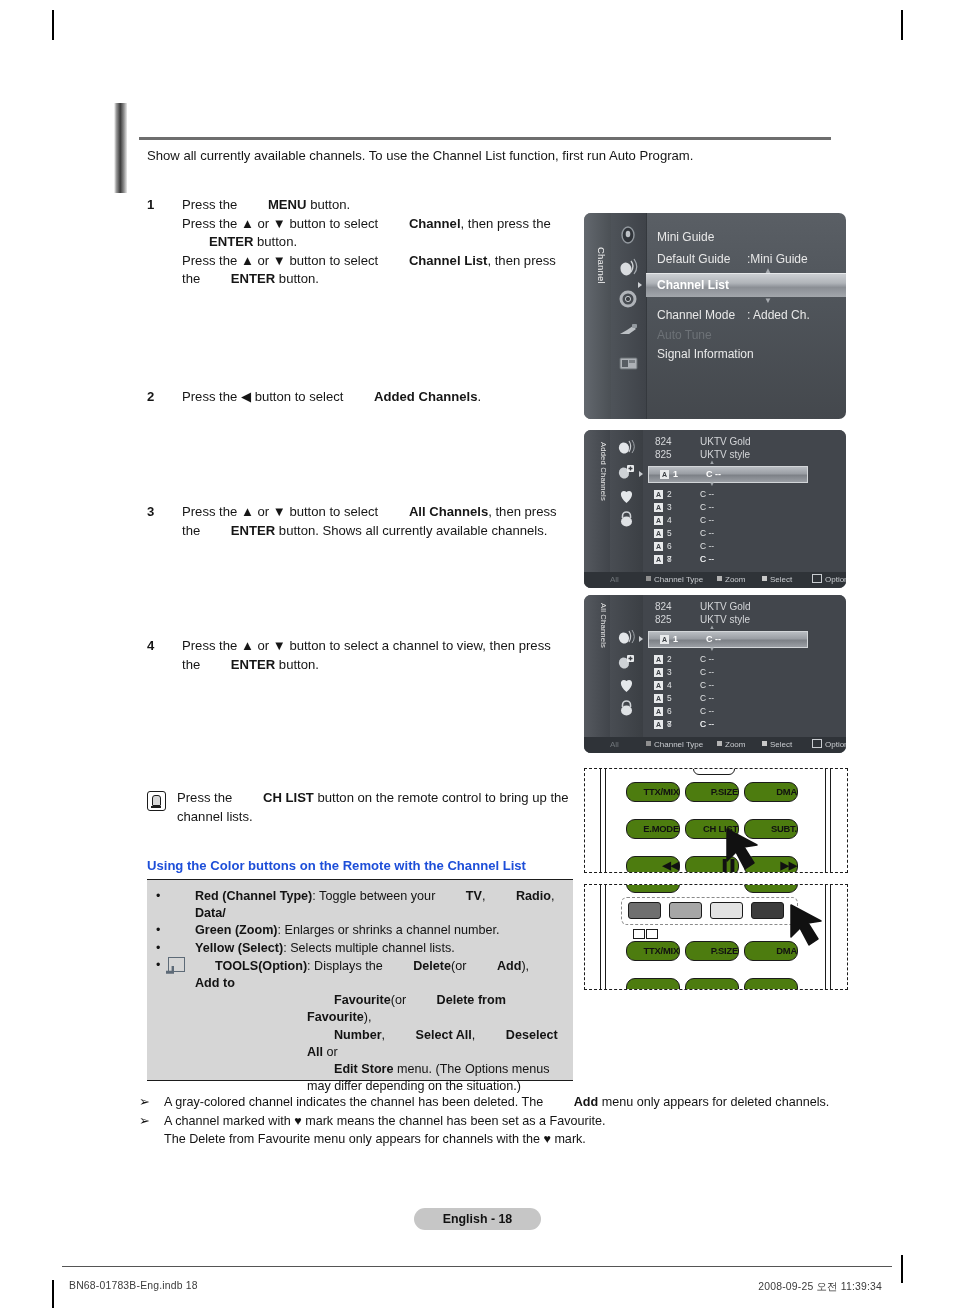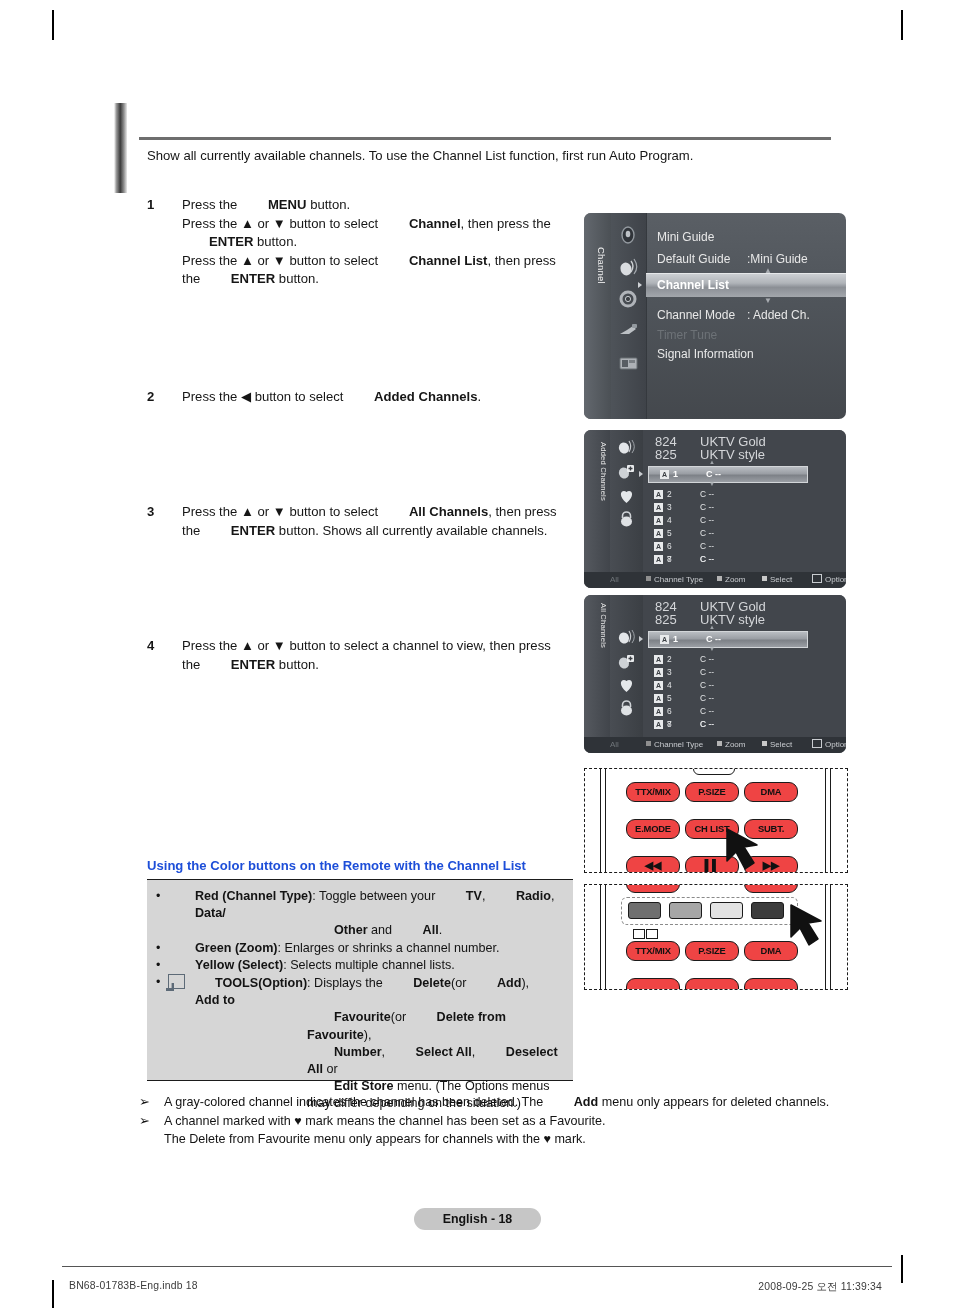--- a/index.html
+++ b/index.html
@@ -203,21 +203,21 @@
   }
   .cl-body {
     position: absolute;
     left: 59px; right: 0; top: 0; bottom: 16px;
     background: #42464c;
   }
   .cl-head-row {
     position: absolute; left: 0; right: 0;
     height: 13px;
     color: #d4d6d9;
-    font-size: 13px;
+    font-size: 10px;
     line-height: 13px;
     white-space: nowrap;
   }
   .cl-head-row .n { position: absolute; left: 12px; }
   .cl-head-row .t { position: absolute; left: 57px; }
   .cl-row {
     position: absolute; left: 0; right: 0;
     height: 13px;
     font-size: 8.4px;
     line-height: 13px;
@@ -314,25 +314,25 @@
     width: 4px;
     border-left: 1.8px solid #1b1b1b;
     border-right: 1.8px solid #1b1b1b;
   }
   .rm-edge.l { left: 15px; }
   .rm-edge.r { left: 240px; }
   .rm-btn {
     position: absolute;
     border: 1.8px solid #1b1b1b;
     border-radius: 9px;
-    background: #ef4444;
+    background: #4d7c0f;
     color: #111;
     font-size: 9.4px;
     font-weight: bold;
-    text-align: center;
+    text-align: right;
     letter-spacing: -0.2px;
     line-height: 17px;
     height: 18px;
     width: 52px;
   }
   .rm-colorbtn {
     position: absolute;
     width: 31px; height: 15px;
     border: 1.5px solid #1b1b1b;
     border-radius: 3px;
@@ -602,21 +602,21 @@
       <div class="osd-row sel" style="top:60px;height:24px;line-height:24px;">
         <span class="sel-caret" style="left:-8px;top:9px;"></span>
         <span class="lbl">Channel List</span>
       </div>
       <div class="osd-dot-bot" style="top:85px;">▼</div>
       <div class="osd-row" style="top:92px;">
         <span class="lbl">Channel Mode</span>
         <span class="val">: Added Ch.</span>
       </div>
       <div class="osd-row dim" style="top:112px;">
-        <span class="lbl">Timer Tune</span>
+        <span class="lbl">Auto Tune</span>
       </div>
       <div class="osd-row" style="top:131px;">
         <span class="lbl">Signal Information</span>
       </div>
     </div>
   </div>
 
   <div class="osd osd-list list-added">
     <div class="cl-rail">
       <div class="cl-rail-label" style="top:12px;">Added Channels</div>
@@ -838,31 +838,32 @@
     <div class="rm-btn" style="left:100px;top:56px;">P.SIZE</div>
     <div class="rm-btn" style="left:159px;top:56px;">DMA</div>
     <div class="rm-btn" style="left:41px;top:93px;"></div>
     <div class="rm-btn" style="left:100px;top:93px;"></div>
     <div class="rm-btn" style="left:159px;top:93px;"></div>
     <svg class="arrow-cursor" style="left:204px;top:18px;" width="56" height="46" viewBox="0 0 56 46">
       <polygon points="2,2 2,34 11,25 20,42 29,36 19,20 32,18" fill="#111" stroke="#111" stroke-width="1.5" stroke-linejoin="round"></polygon>
     </svg>
   </div>
 
+  <div class="tip">
+    <span class="hand-icon"></span>
+    <span class="tip-text">Press the <b>CH LIST</b> button on the remote control to bring up the channel lists.</span>
+  </div>
 
   <div class="subhead">Using the Color buttons on the Remote with the Channel List</div>
 
   <div class="colorbox">
     <div class="cb-line">
       <span class="bullet">•</span>
       <b>Red (Channel Type)</b>: Toggle between your <b>TV</b>, <b>Radio</b>, <b>Data/</b>
     </div>
-    <div class="cb-line cb-indent">
-      <b>Other</b> and <b>All</b>.
-    </div>
     <div class="cb-line">
       <span class="bullet">•</span>
       <b>Green (Zoom)</b>: Enlarges or shrinks a channel number.
     </div>
     <div class="cb-line">
       <span class="bullet">•</span>
       <b>Yellow (Select)</b>: Selects multiple channel lists.
     </div>
     <div class="cb-line">
       <span class="bullet">•</span>

